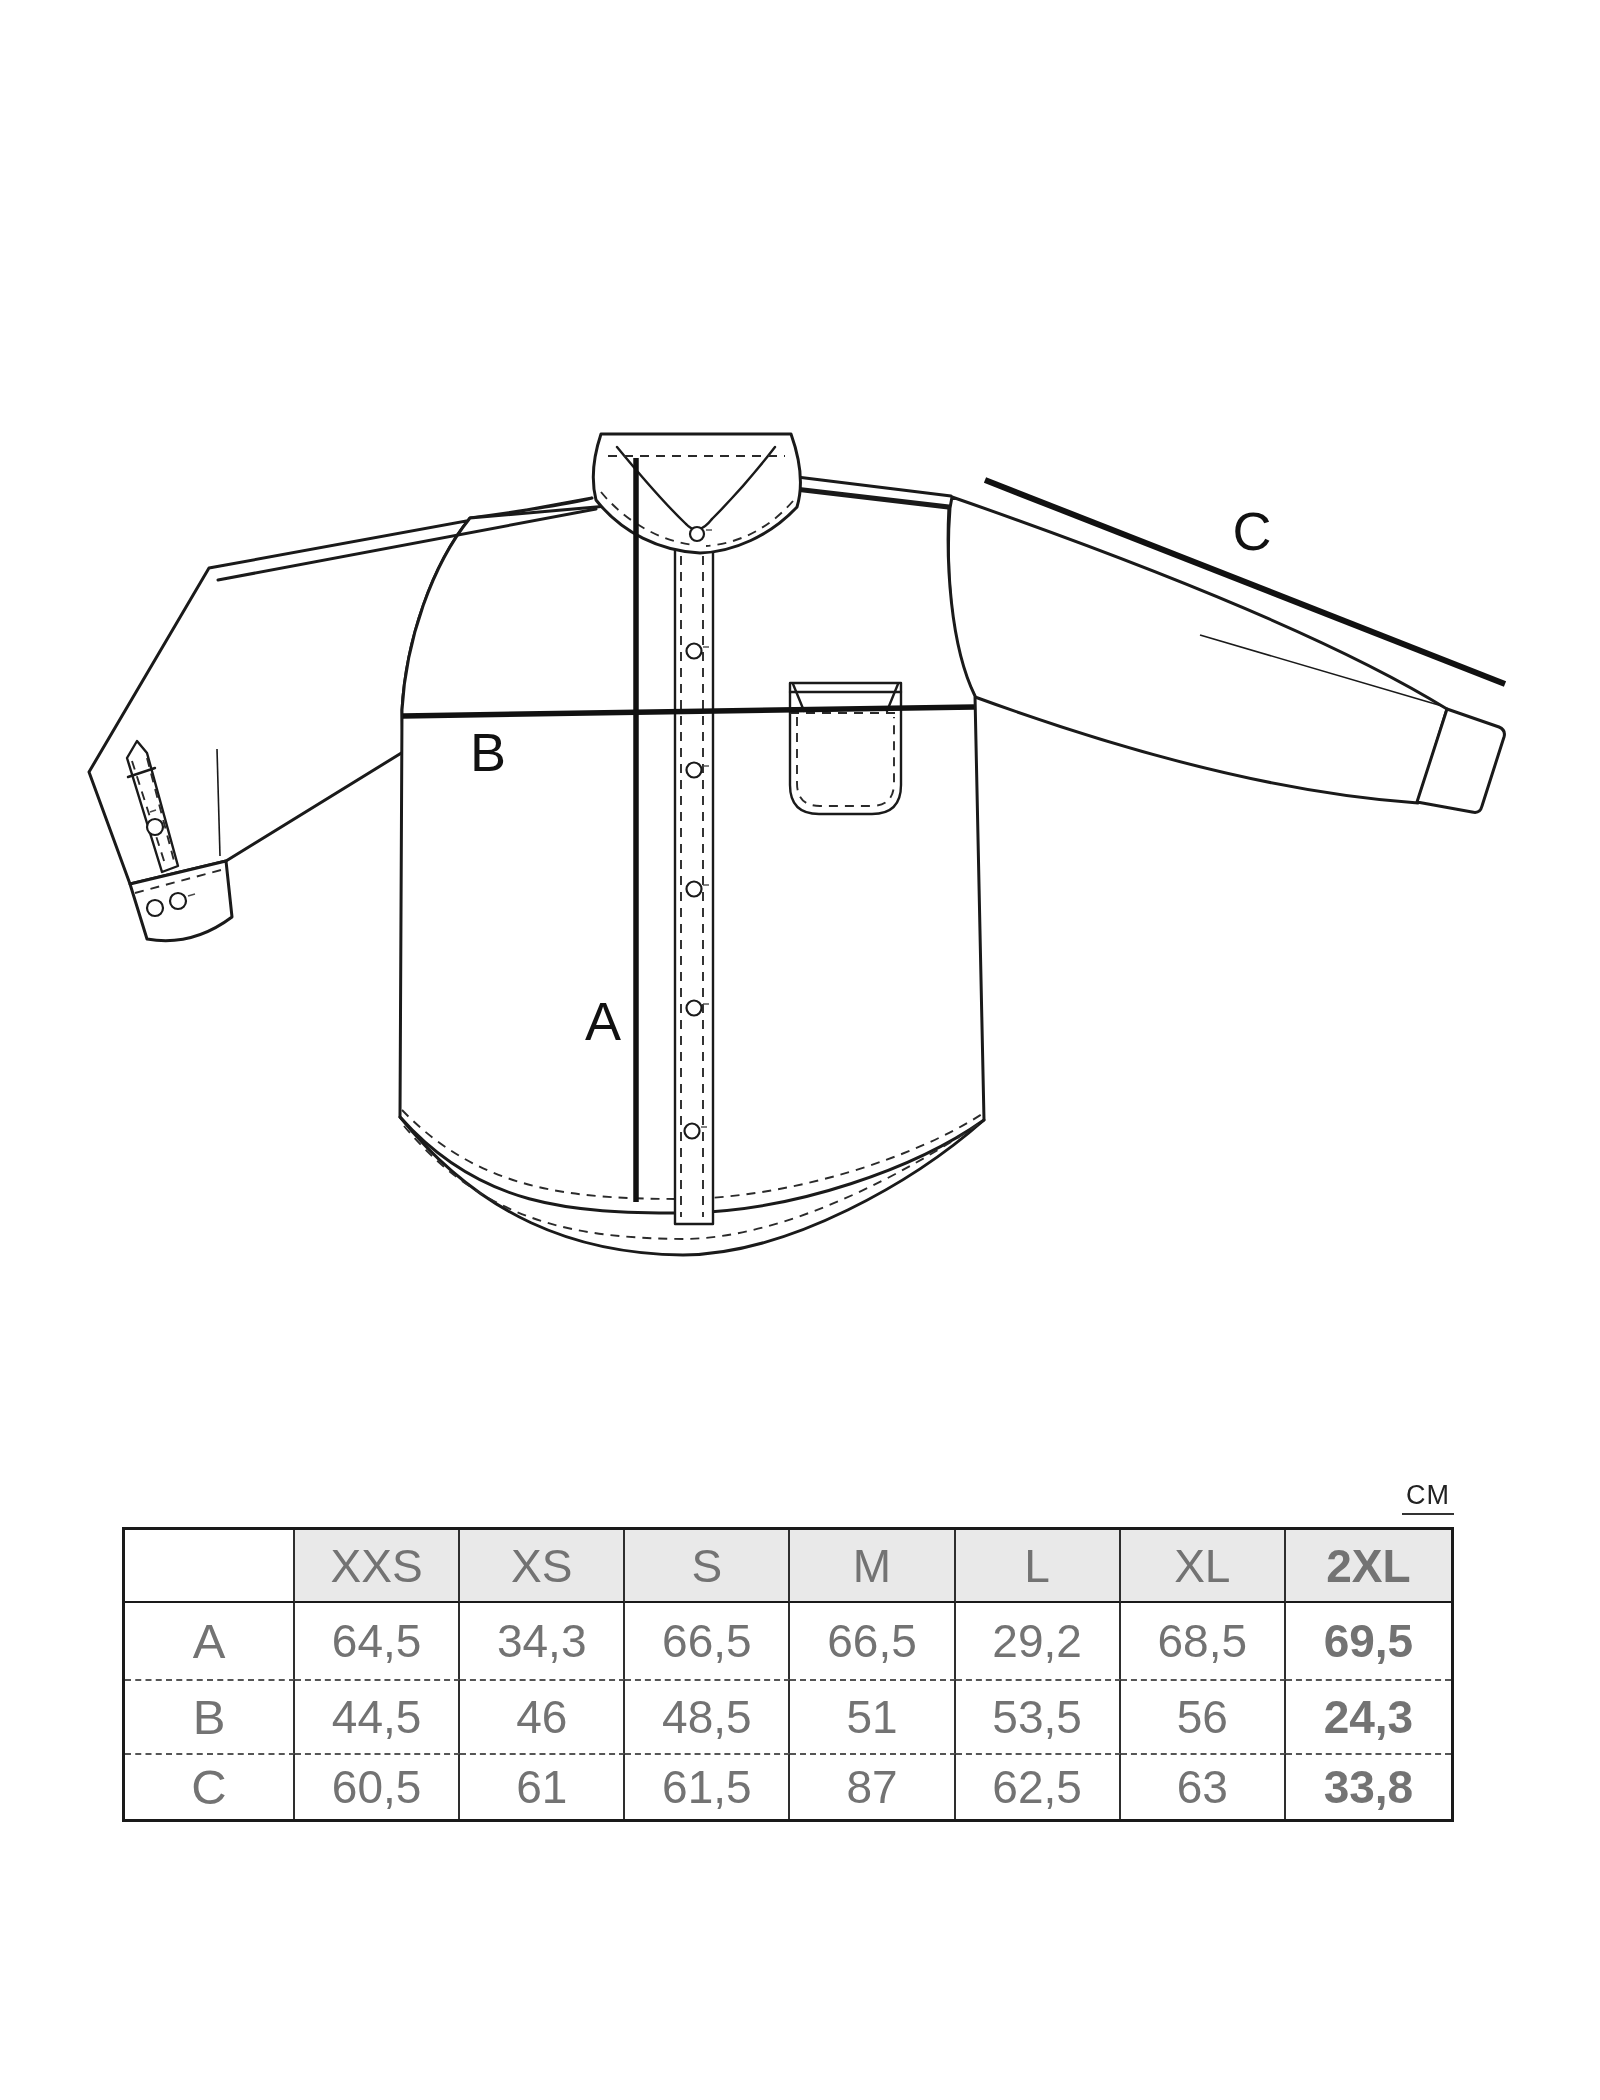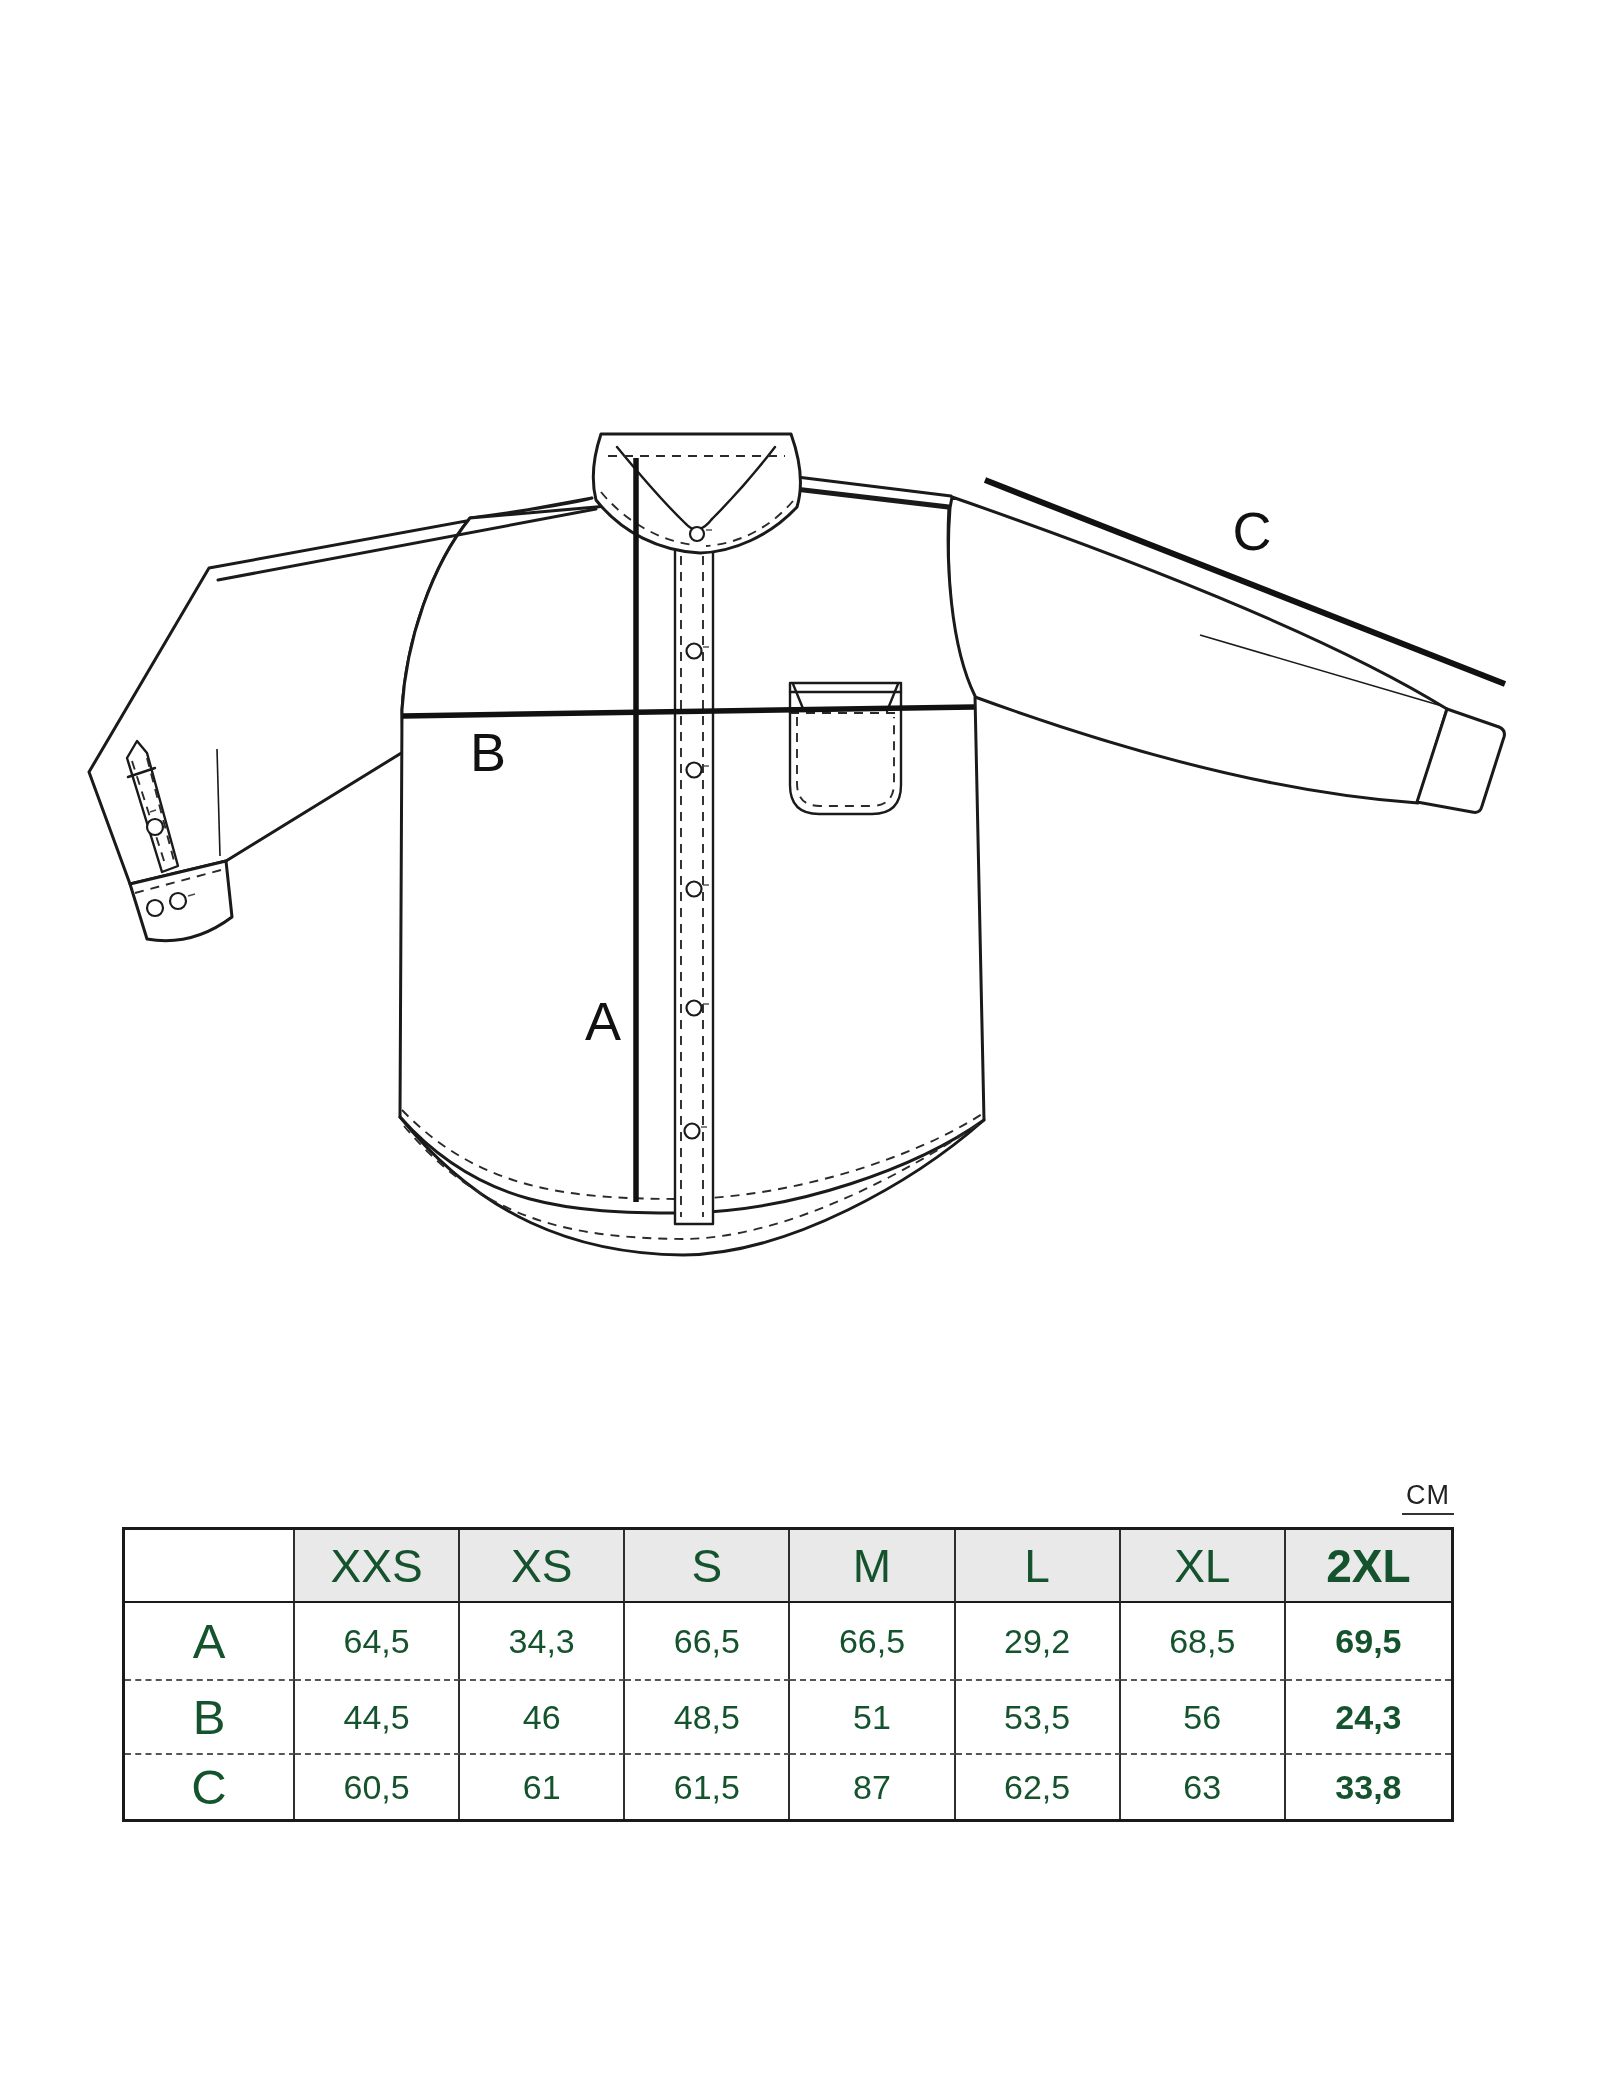--- a/index.html
+++ b/index.html
@@ -27,33 +27,33 @@
     border-bottom:2.5px solid #333;padding-bottom:2px;letter-spacing:1px;
   }
 
   .tbl{
     position:absolute;left:122px;top:1527px;width:1332px;height:295px;
     display:grid;
     grid-template-columns:170px repeat(7,1fr);
     grid-template-rows:73px 76px 74px 1fr;
     border:3px solid #1a1a1a;
     box-sizing:border-box;
-    color:#14532d;
+    color:#737373;
   }
   .cell{
     display:flex;align-items:center;justify-content:center;
     border-right:2px solid #2e2e2e;
     box-sizing:border-box;
     background:#fff;
   }
   .cell.lastcol{border-right:none;font-weight:bold;}
   .hcell{background:#e9e9e9;font-size:46px;border-bottom:2.5px solid #1a1a1a;}
   .hcell.corner{background:#ffffff;}
   .lcell{font-size:49px;}
-  .vcell{font-size:34px;}
+  .vcell{font-size:46px;}
   .dashtop{border-top:2px dashed #555;}
 </style>
 </head>
 <body>
 
 <div class="canvas">
 
   <svg class="drawing" width="1600" height="1450" viewBox="0 0 1600 1450">
 
     <g>

